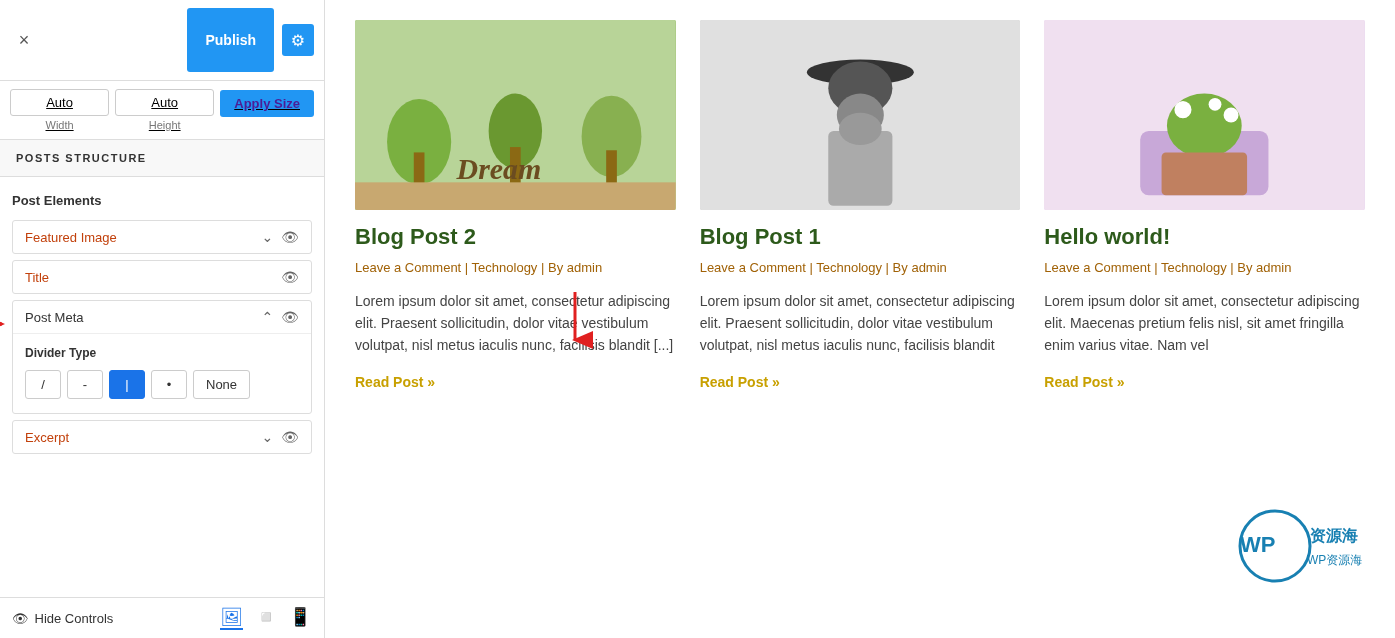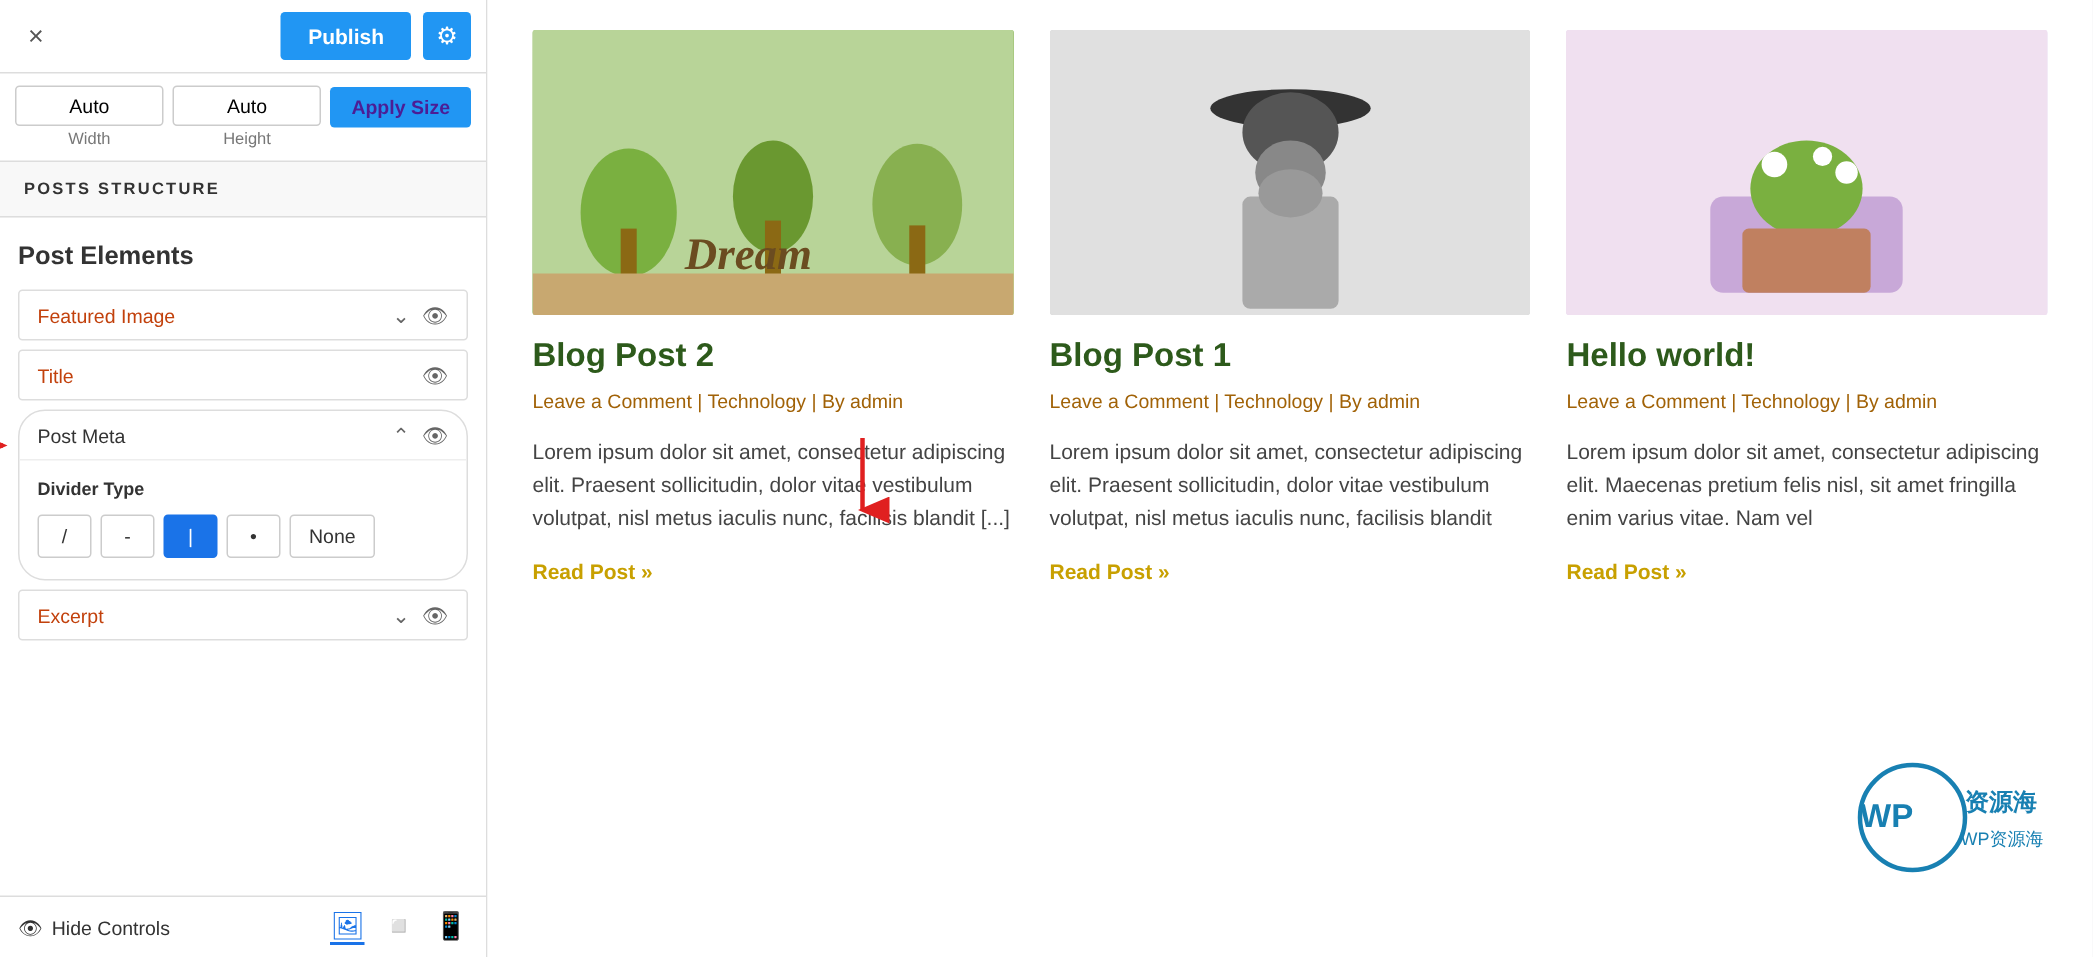--- a/index.html
+++ b/index.html
@@ -29,21 +29,21 @@
     .close-btn {
       width: 28px; height: 28px;
       display: flex; align-items: center; justify-content: center;
       cursor: pointer; font-size: 18px; color: #555;
       border: none; background: none;
     }
     .publish-btn {
       background: #2196f3;
       color: #fff;
       border: none;
-      padding: 8px 18px;
+      padding: 24px 18px;
       border-radius: 3px;
       font-size: 14px;
       font-weight: 600;
       cursor: pointer;
       margin-left: auto;
     }
     .settings-btn {
       background: #2196f3;
       color: #fff;
       border: none;
@@ -54,20 +54,21 @@
       display: flex; align-items: center; justify-content: center;
     }
 
     
     .size-row {
       display: flex;
       align-items: flex-end;
       padding: 8px 10px;
       border-bottom: 1px solid #ddd;
       gap: 6px;
+      text-decoration: underline;
     }
     .size-input-wrap {
       display: flex;
       flex-direction: column;
       align-items: center;
       flex: 1;
     }
     .size-input {
       border: 1px solid #ccc;
       border-radius: 3px;
@@ -111,21 +112,21 @@
       text-transform: uppercase;
     }
 
     
     .panel-body {
       flex: 1;
       overflow-y: auto;
       padding: 16px 12px;
     }
     .post-elements-label {
-      font-size: 17px;
+      font-size: 13px;
       font-weight: 600;
       color: #333;
       margin-bottom: 12px;
     }
     .element-row {
       border: 1px solid #ddd;
       border-radius: 3px;
       display: flex;
       align-items: center;
       padding: 8px 12px;
@@ -346,21 +347,21 @@
       </div>
     </div>
 
     <div class="element-row">
       <span class="element-row-label">Title</span>
       <div class="element-row-icons">
         <button class="icon-btn">👁</button>
       </div>
     </div>
 
-    <div class="post-meta-row" style="position:relative;border-radius:18px;">
+    <div class="post-meta-row" style="position:relative;">
 
       <svg style="position:absolute;left:-55px;top:14px" width="50" height="18">
         <defs>
           <marker id="arrowM" markerWidth="8" markerHeight="8" refX="6" refY="3" orient="auto">
             <path d="M0,0 L0,6 L7,3 z" fill="#e02020"></path>
           </marker>
         </defs>
         <line x1="2" y1="9" x2="44" y2="9" stroke="#e02020" stroke-width="3" marker-end="url(#arrowM)"></line>
       </svg>
       <div class="post-meta-header">

